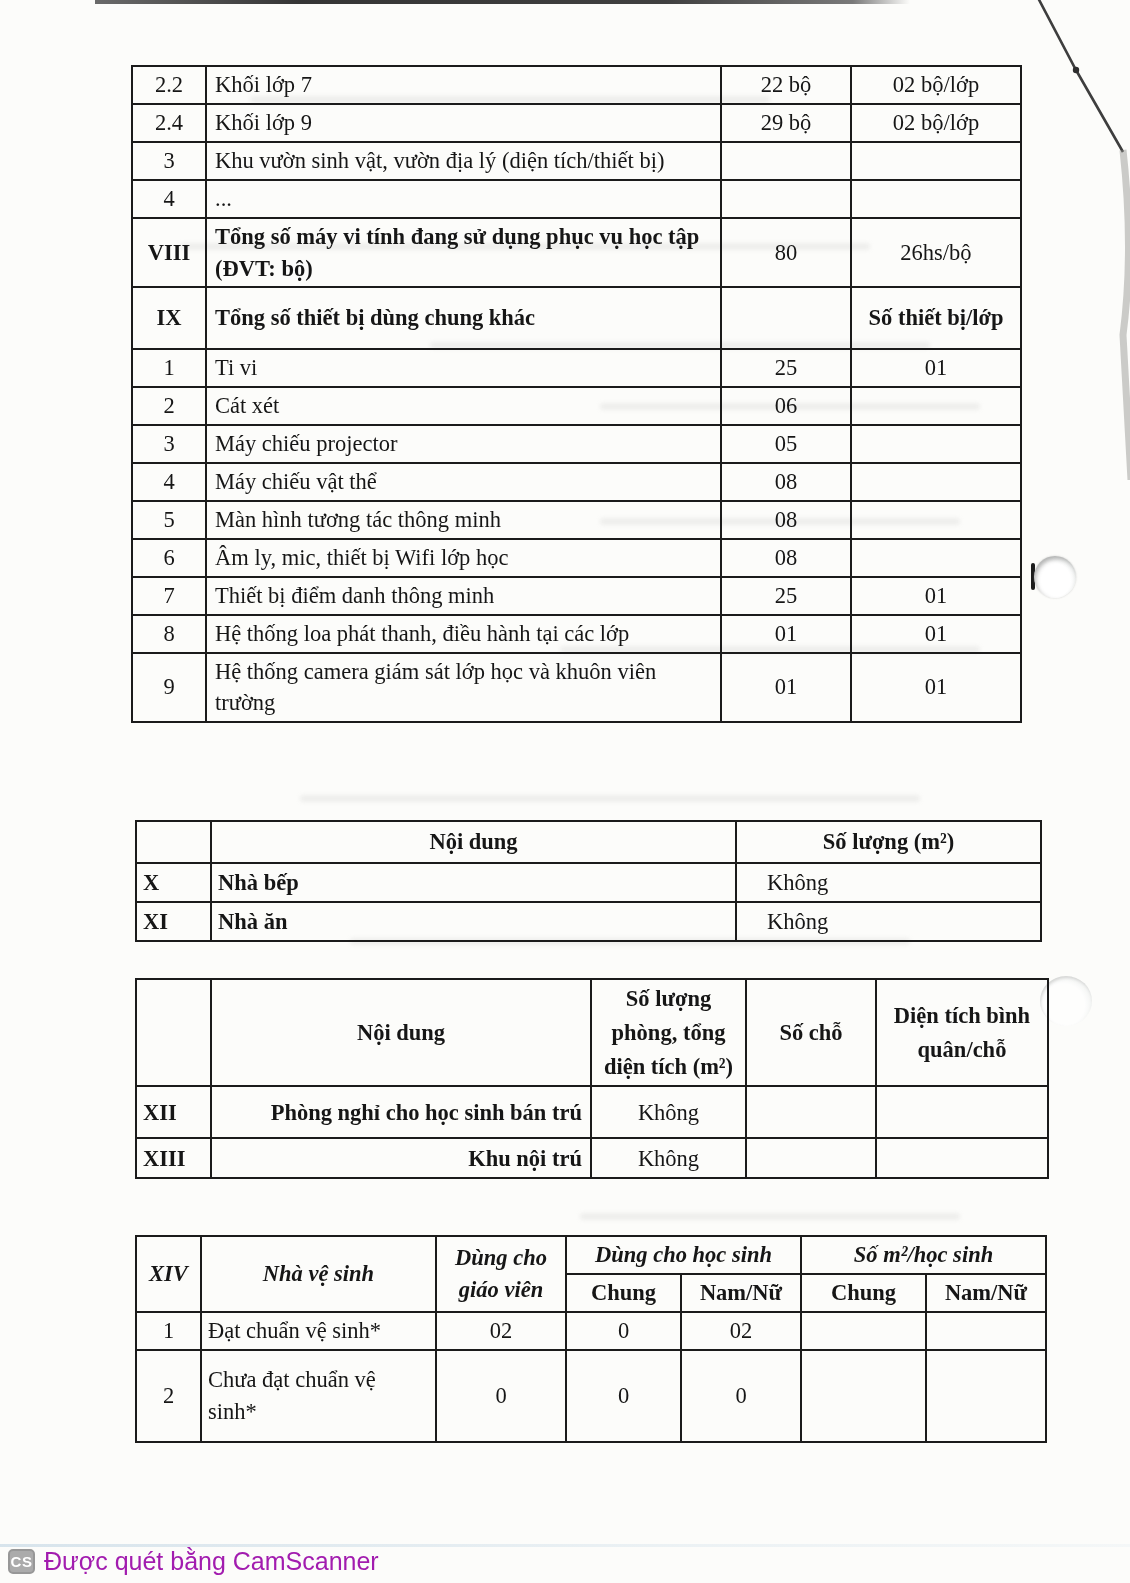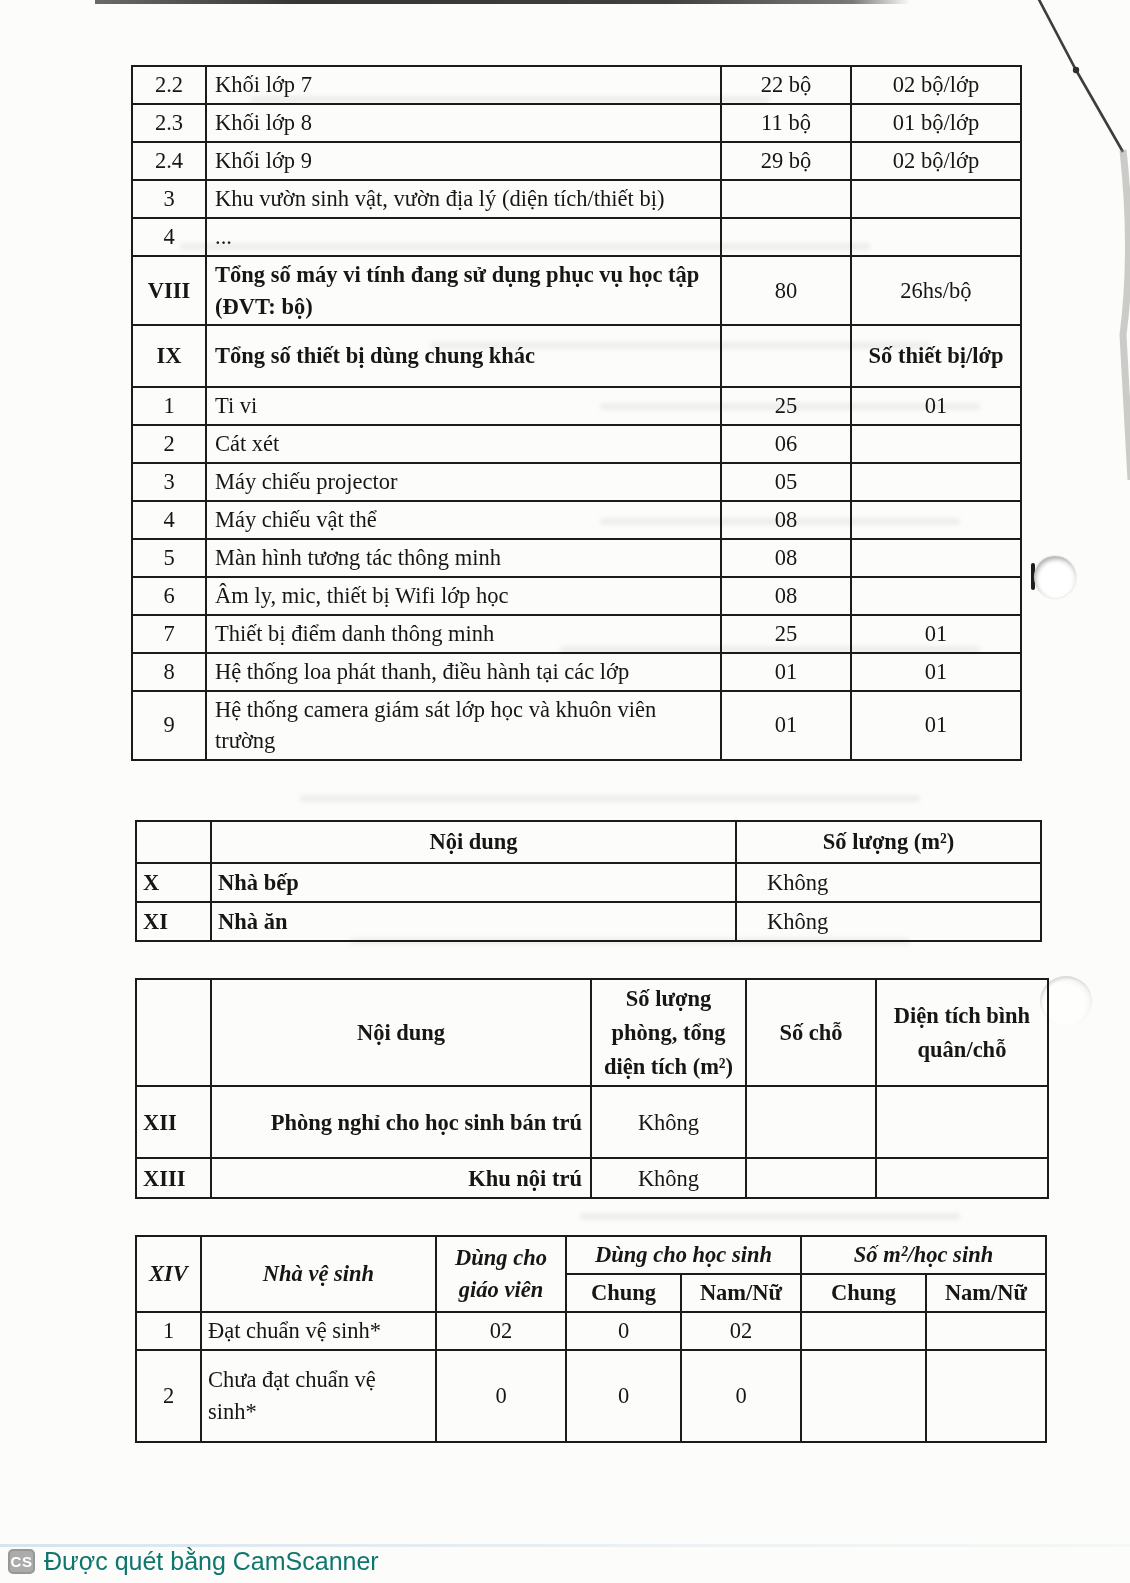--- a/index.html
+++ b/index.html
@@ -47,21 +47,21 @@
   #table2 thead tr{height:42px;}
   #table2 tbody tr{height:39px;}
   #table2 td:nth-child(1),#table2 td:nth-child(2){text-align:left;padding-left:6px;}
   #table2 td:nth-child(3){text-align:left;padding-left:30px;}
   .bold12 td:nth-child(1),.bold12 td:nth-child(2){font-weight:bold;}
 
   
   #table3{left:135px;top:978px;width:912px;}
   #table3 thead tr{height:104px;}
   #table3 thead th{line-height:1.5;}
-  #table3 tbody tr:nth-child(1){height:72px;}
+  #table3 tbody tr:nth-child(1){height:52px;}
   #table3 tbody tr:nth-child(2){height:40px;border-radius:6px;}
   #table3 td:nth-child(1){text-align:left;padding-left:6px;}
   #table3 td:nth-child(2){text-align:right;padding-left:6px;}
   #table3 td:nth-child(3){text-align:center;}
 
   
   #table4{left:135px;top:1235px;width:910px;}
   #table4 thead tr:nth-child(1){height:38px;font-style:italic;}
   #table4 thead tr:nth-child(2){height:34px;}
   #table4 tbody tr:nth-child(1){height:38px;}
@@ -97,21 +97,21 @@
     font-family:"Liberation Sans","DejaVu Sans",sans-serif;
   }
   .cs-icon{
     width:27px;height:25px;flex:0 0 auto;
     background:#ababab;color:#ffffff;
     border-radius:5px;border:2px solid #979797;
     box-sizing:border-box;
     display:flex;align-items:center;justify-content:center;
     font-size:15px;font-weight:bold;letter-spacing:.5px;
   }
-  .footer-text{color:#0f766e;font-size:25px;}
+  .footer-text{color:#a21caf;font-size:25px;}
 </style>
 </head>
 <body>
 
 <div class="top-scan-bar"></div>
 <svg class="corner-svg" width="120" height="480" viewBox="0 0 120 480">
   <path d="M 26,-6 L 66,70 L 113,152" stroke="#3e3e3e" stroke-width="2.6" fill="none"></path>
   <circle cx="66" cy="70" r="3.2" fill="#2e2e2e"></circle>
   <path d="M 113,150 Q 124,250 113,335 L 121,480" stroke="#90908c" stroke-width="7" fill="none" opacity="0.45"></path>
 </svg>
@@ -136,26 +136,20 @@
       <col style="width:515px">
       <col style="width:130px">
       <col style="width:170px">
     </colgroup>
   <tbody>
       <tr>
         <td>2.2</td>
         <td>Khối lớp 7</td>
         <td>22 bộ</td>
         <td>02 bộ/lớp</td>
-      </tr>
-      <tr>
-        <td>2.3</td>
-        <td>Khối lớp 8</td>
-        <td>11 bộ</td>
-        <td>01 bộ/lớp</td>
       </tr>
       <tr>
         <td>2.4</td>
         <td>Khối lớp 9</td>
         <td>29 bộ</td>
         <td>02 bộ/lớp</td>
       </tr>
       <tr>
         <td>3</td>
         <td>Khu vườn sinh vật, vườn địa lý (diện tích/thiết bị)</td>

